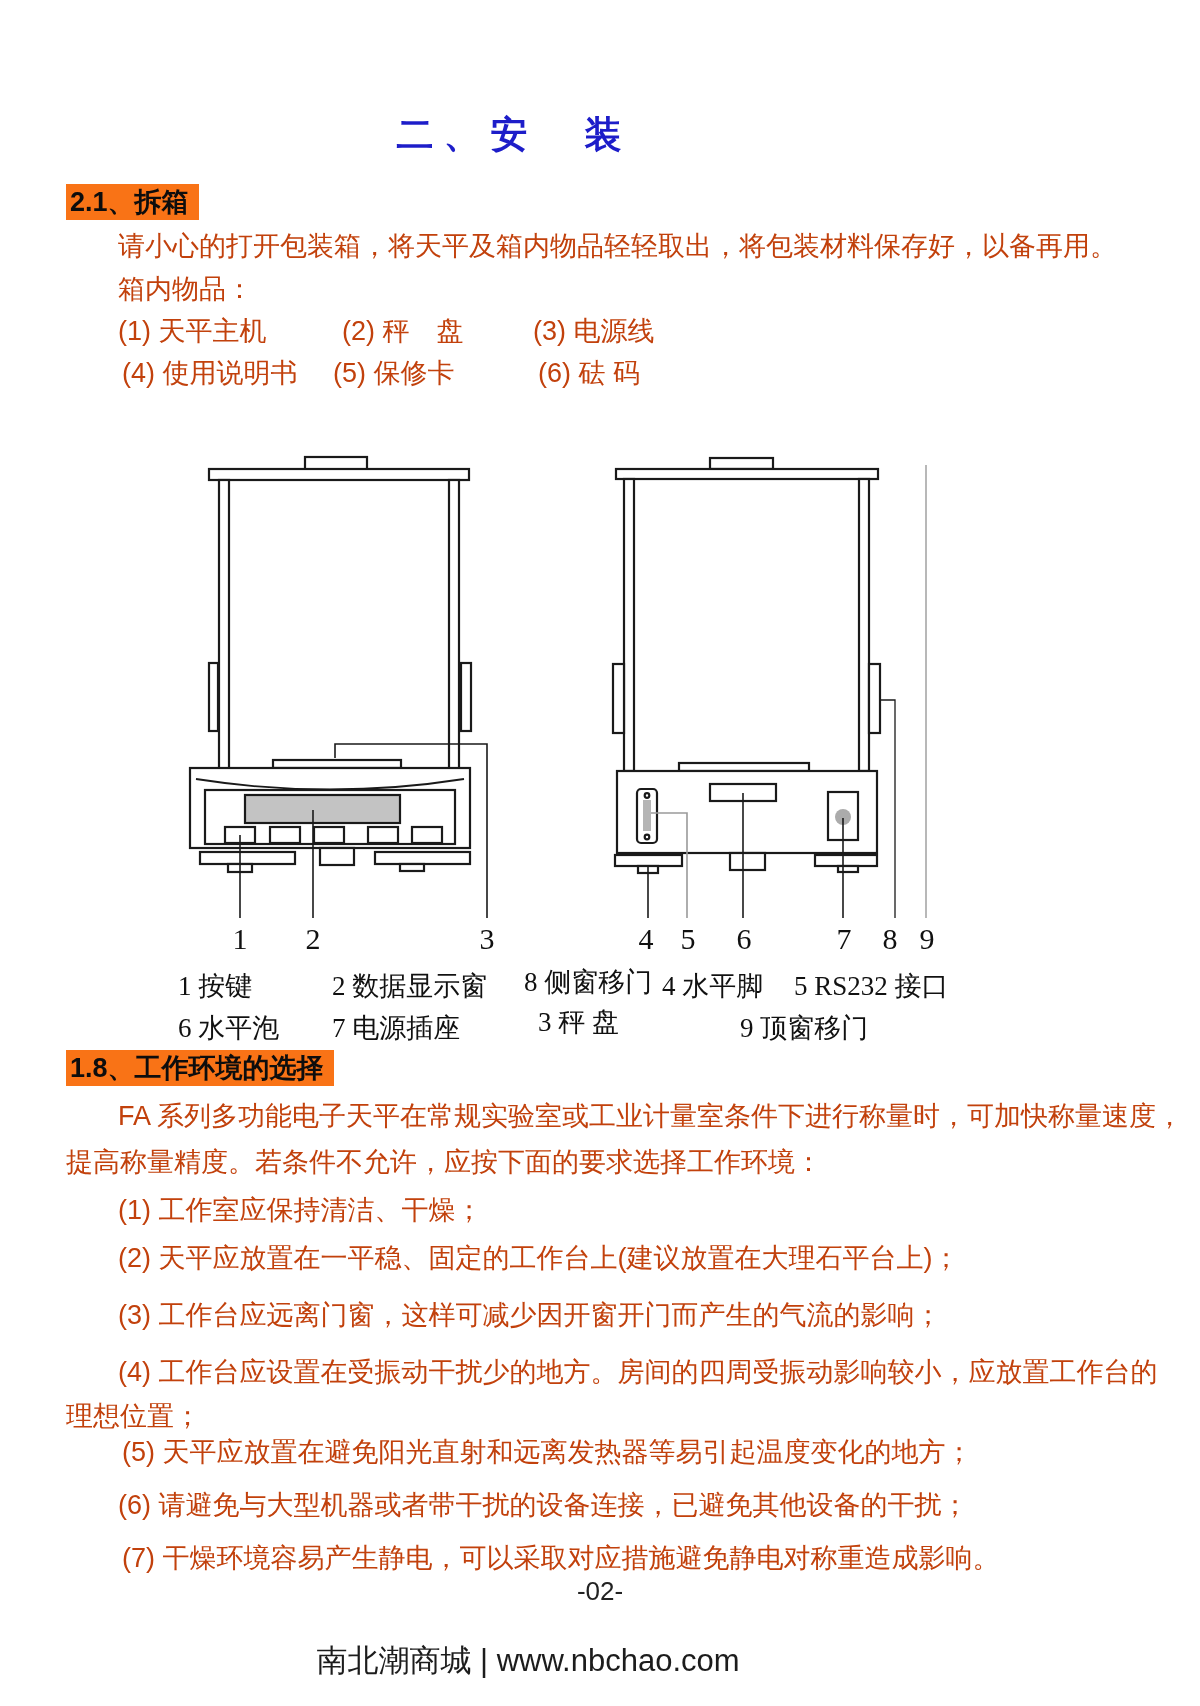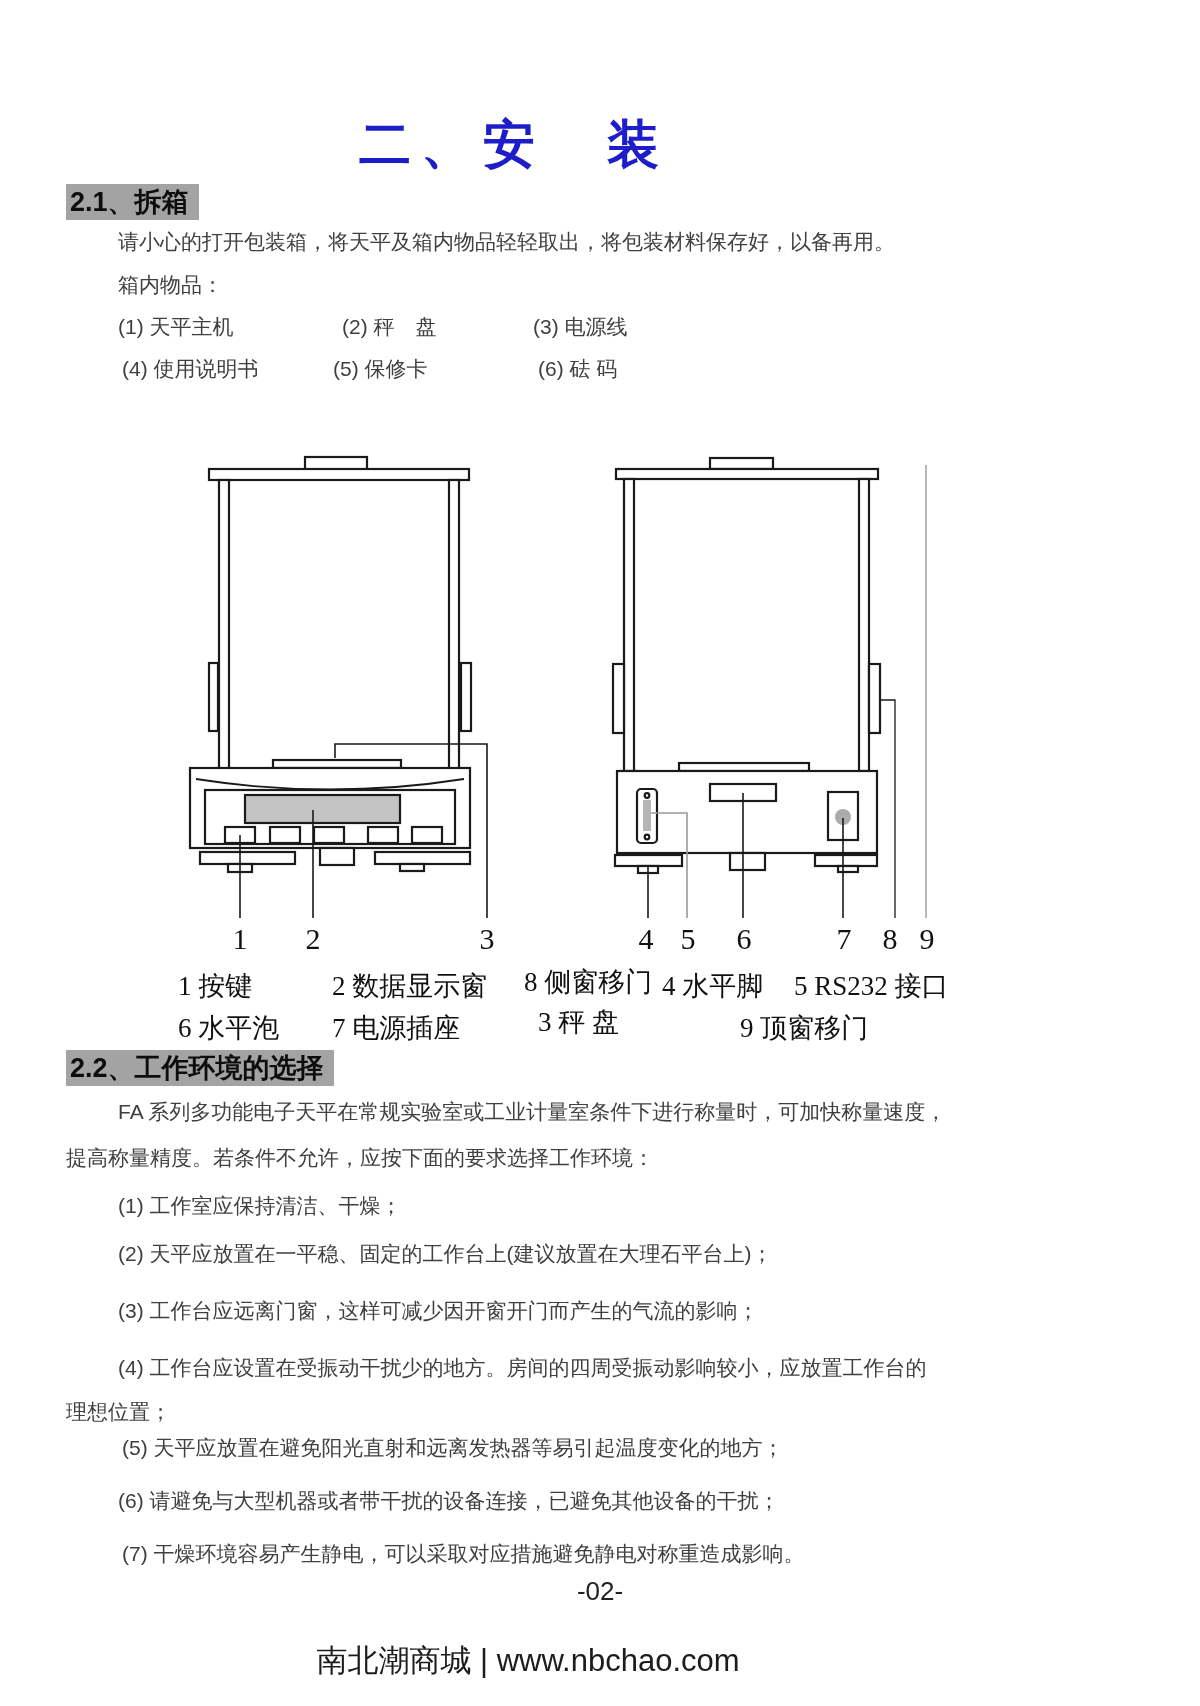--- a/index.html
+++ b/index.html
@@ -1,27 +1,27 @@
 <!DOCTYPE html>
 <html><head>
 <meta charset="utf-8">
 <style>
   * { margin: 0; padding: 0; box-sizing: border-box; }
   html, body { width: 1200px; height: 1706px; background: #ffffff; overflow: hidden; }
   body { position: relative; font-family: "Liberation Sans", sans-serif; color: #151515; }
   .abs { position: absolute; white-space: nowrap; }
   .doc-title {
     top: 110px; left: 0; width: 1028px; text-align: center;
-    font-size: 52px; font-weight: bold; color: #1d1dc9; letter-spacing: 10px;
+    font-size: 37px; font-weight: bold; color: #1d1dc9; letter-spacing: 10px;
   }
   .sec-heading {
     font-size: 27px; font-weight: bold; color: #0d0d0d;
-    background: #a3a3a3; padding: 3px 10px 3px 4px;
+    background: #f97316; padding: 3px 10px 3px 4px;
   }
-  .body-text { font-size: 21px; color: #404040; }
+  .body-text { font-size: 27px; color: #c2410c; }
   .callout-num {
     font-family: "Liberation Serif", serif; font-size: 30px; color: #111;
     transform: translateX(-50%);
   }
   .legend-item { font-family: "Liberation Serif", serif; font-size: 27px; color: #111; }
   .page-num { top: 1576px; left: 0; width: 1200px; text-align: center; font-size: 26px; color: #222; }
   .footer-text { top: 1640px; left: 0; width: 1056px; text-align: center; font-size: 31px; color: #1c1c1c; }
 </style>
 </head>
 <body>
@@ -120,21 +120,21 @@
 <div class="abs legend-item" style="top:968px; left:538px;margin-top:36px;">3 秤 盘</div>
 <div class="abs legend-item" style="top:968px; left:662px;">4 水平脚</div>
 <div class="abs legend-item" style="top:968px; left:794px;">5 RS232 接口</div>
 
 <div class="abs legend-item" style="top:1010px; left:178px;">6 水平泡</div>
 <div class="abs legend-item" style="top:1010px; left:332px;">7 电源插座</div>
 <div class="abs legend-item" style="top:964px; left:524px;text-align:center;">8 侧窗移门</div>
 <div class="abs legend-item" style="top:1010px; left:740px;">9 顶窗移门</div>
 
 <div class="abs" style="top:1050px; left:66px;">
-  <span class="sec-heading">2.2、工作环境的选择</span>
+  <span class="sec-heading">1.8、工作环境的选择</span>
 </div>
 <div class="abs body-text" style="top:1098px; left:118px;">FA 系列多功能电子天平在常规实验室或工业计量室条件下进行称量时，可加快称量速度，</div>
 <div class="abs body-text" style="top:1144px; left:66px;">提高称量精度。若条件不允许，应按下面的要求选择工作环境：</div>
 
 <div class="abs body-text" style="top:1192px; left:118px;">(1)  工作室应保持清洁、干燥；</div>
 <div class="abs body-text" style="top:1240px; left:118px;">(2)  天平应放置在一平稳、固定的工作台上(建议放置在大理石平台上)；</div>
 <div class="abs body-text" style="top:1297px; left:118px;">(3)  工作台应远离门窗，这样可减少因开窗开门而产生的气流的影响；</div>
 <div class="abs body-text" style="top:1354px; left:118px;">(4)  工作台应设置在受振动干扰少的地方。房间的四周受振动影响较小，应放置工作台的</div>
 <div class="abs body-text" style="top:1398px; left:66px;">理想位置；</div>
 <div class="abs body-text" style="top:1434px; left:122px;">(5)  天平应放置在避免阳光直射和远离发热器等易引起温度变化的地方；</div>

